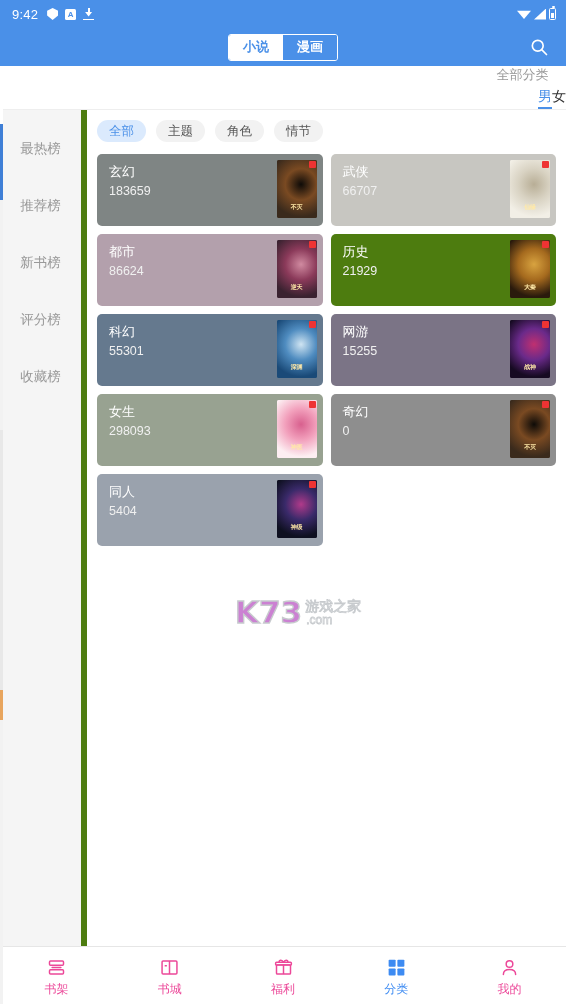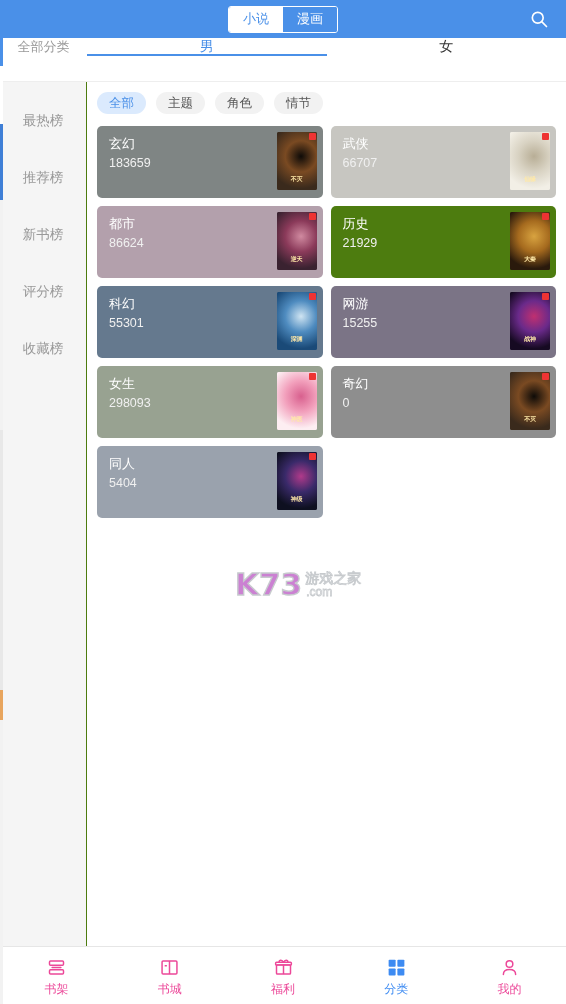--- a/index.html
+++ b/index.html
@@ -64,35 +64,35 @@
     display: flex; align-items: center; justify-content: center;
     position: relative; flex-shrink: 0;
   }
   .segmented {
     display: flex; border: 1px solid #ffffff; border-radius: 3px; overflow: hidden;
     height: 27px;
   }
   .seg {
     min-width: 54px; padding: 8px 13px;
     display: flex; align-items: center; justify-content: center;
-    font-size: 13px; cursor: pointer;
+    font-size: 13px; cursor: pointer; font-weight: bold;
   }
   .seg.active { background: #ffffff; color: #4a90e8; }
   .seg.inactive { background: #4a90e8; color: #ffffff; }
   .search-btn {
     position: absolute; right: 14px; top: 50%; transform: translateY(-50%);
     width: 26px; height: 26px; display: flex; align-items: center; justify-content: center;
     cursor: pointer;
   }
   .search-btn svg { width: 20px; height: 20px; }
 
   
   .tabsrow {
-    height: 44px; background: #ffffff; display: flex; align-items: flex-start;
-    border-bottom: 1px solid #eeeeee; flex-shrink: 0;
+    height: 44px; background: #ffffff; display: flex; align-items: flex-end;
+    border-bottom: 1px solid #eeeeee; flex-shrink: 0; flex-direction: column;
   }
   .allcats-label {
     width: 87px; display: flex; align-items: center; justify-content: center;
     font-size: 13px; color: #999999;
   }
   .tabs { flex: 1; display: flex; }
   .tab {
     flex: 1; display: flex; align-items: center; justify-content: center;
     font-size: 14px; color: #333333; position: relative; cursor: pointer;
   }
@@ -100,21 +100,21 @@
   .tab.active::after {
     content: ""; position: absolute; left: 0; right: 0; bottom: 0;
     height: 2px; background: #4a90e8;
   }
 
   
   .body { flex: 1; display: flex; min-height: 0; position: relative; }
 
   .sidebar {
     width: 87px; background: #f5f5f5; flex-shrink: 0;
-    border-right: 1px solid #4d7c0f;
+    border-right: 6px solid #4d7c0f;
     padding-top: 10px;
   }
   .side-item {
     height: 57px; display: flex; align-items: center; justify-content: center;
     font-size: 13.5px; color: #999999; cursor: pointer;
   }
 
   .content { flex: 1; background: #ffffff; padding: 10px 10px 0 10px; overflow: hidden; position: relative; }
 
   .chips { display: flex; gap: 10px; margin-bottom: 12px; }
@@ -175,20 +175,35 @@
   .nav-ico { width: 22px; height: 22px; display: flex; align-items: center; justify-content: center; }
   .nav-ico svg { width: 21px; height: 21px; }
 </style>
 </head>
 <body>
 
 <div class="phone">
 
   <div class="edge-strip"></div>
 
+  <div class="statusbar">
+    <span class="status-time">9:42</span>
+    <span class="status-left-icons">
+      <span class="ico-shield"></span>
+      <span class="ico-abox">A</span>
+      <span class="ico-dl">
+          <span class="ico-dl-bar"></span>
+        </span>
+    </span>
+    <span class="status-right-icons">
+      <span class="ico-wifi"></span>
+      <span class="ico-signal"></span>
+      <span class="ico-batt"></span>
+    </span>
+  </div>
 
   <div class="appbar">
     <div class="segmented">
       <div class="seg active">小说</div>
       <div class="seg inactive">漫画</div>
     </div>
     <div class="search-btn">
       <svg viewBox="0 0 24 24" fill="none" stroke="#ffffff" stroke-width="2" stroke-linecap="round">
         <circle cx="10.5" cy="10.5" r="6.5"></circle>
         <line x1="15.5" y1="15.5" x2="21" y2="21"></line>

